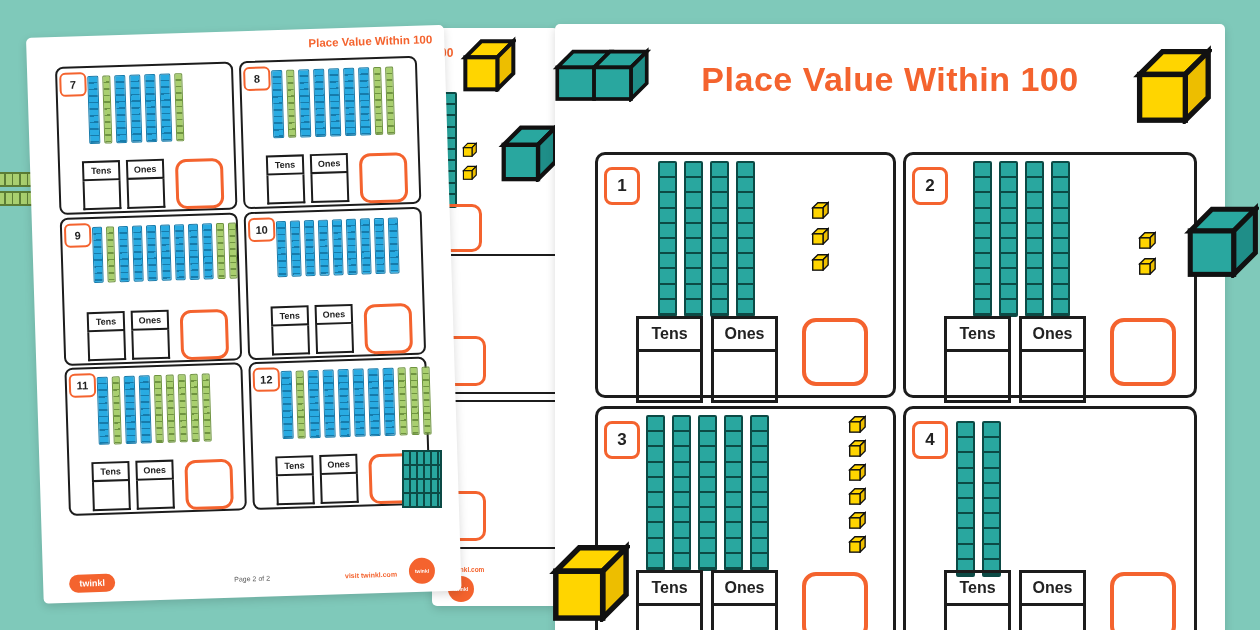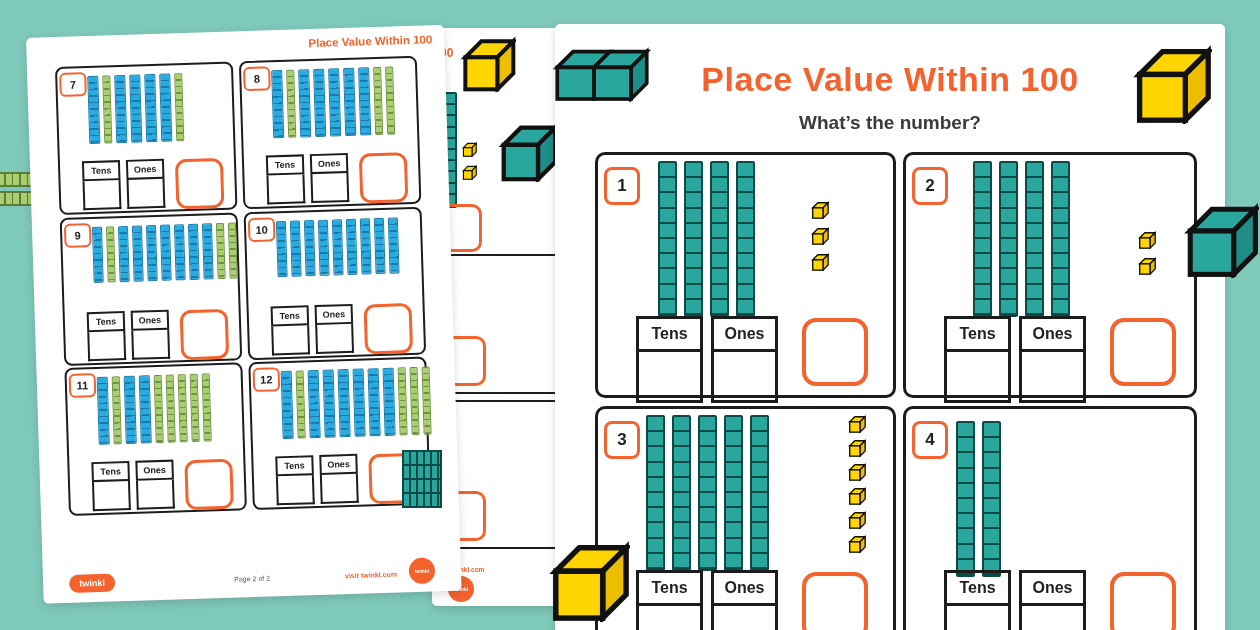--- a/index.html
+++ b/index.html
@@ -289,21 +289,20 @@
 
   <div class="abs hrod-stack">
     <div class="hrod"></div>
     <div class="hrod"></div>
     <div class="hrod"></div>
     <div class="hrod"></div>
   </div>
 
   <div id="front-page" class="abs page">
     <div class="abs f-title">Place Value Within 100</div>
-    <div class="abs f-subtitle">What’s the number?</div>
 
     <div class="fcard" style="left:40px;top:128px;width:295px;height:240px;">
       <div class="fbadge">1</div>
       <div class="frods" style="left:60px;top:6px;">
         <div class="rod-t"></div>
       <div class="rod-t"></div>
           <div class="rod-t"></div>
           <div class="rod-t"></div>
         </div>
       <div class="fcubes" style="left:213px;top:46px;">

